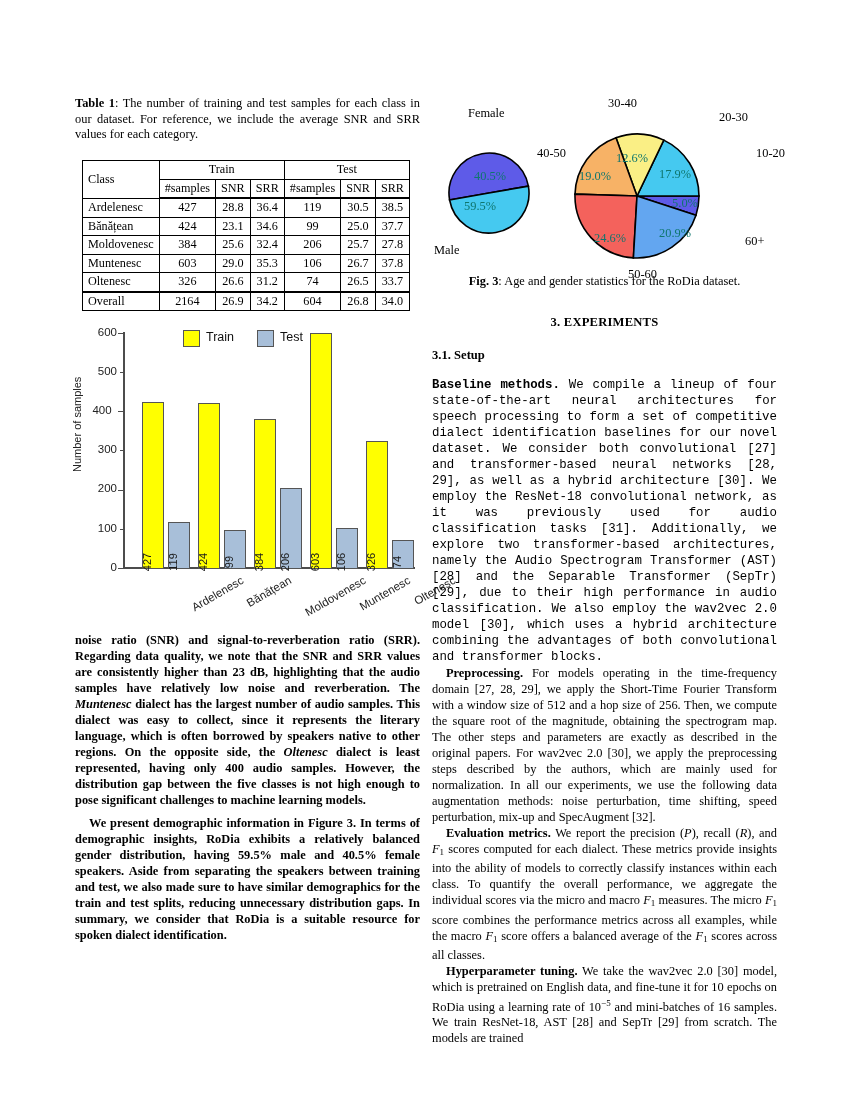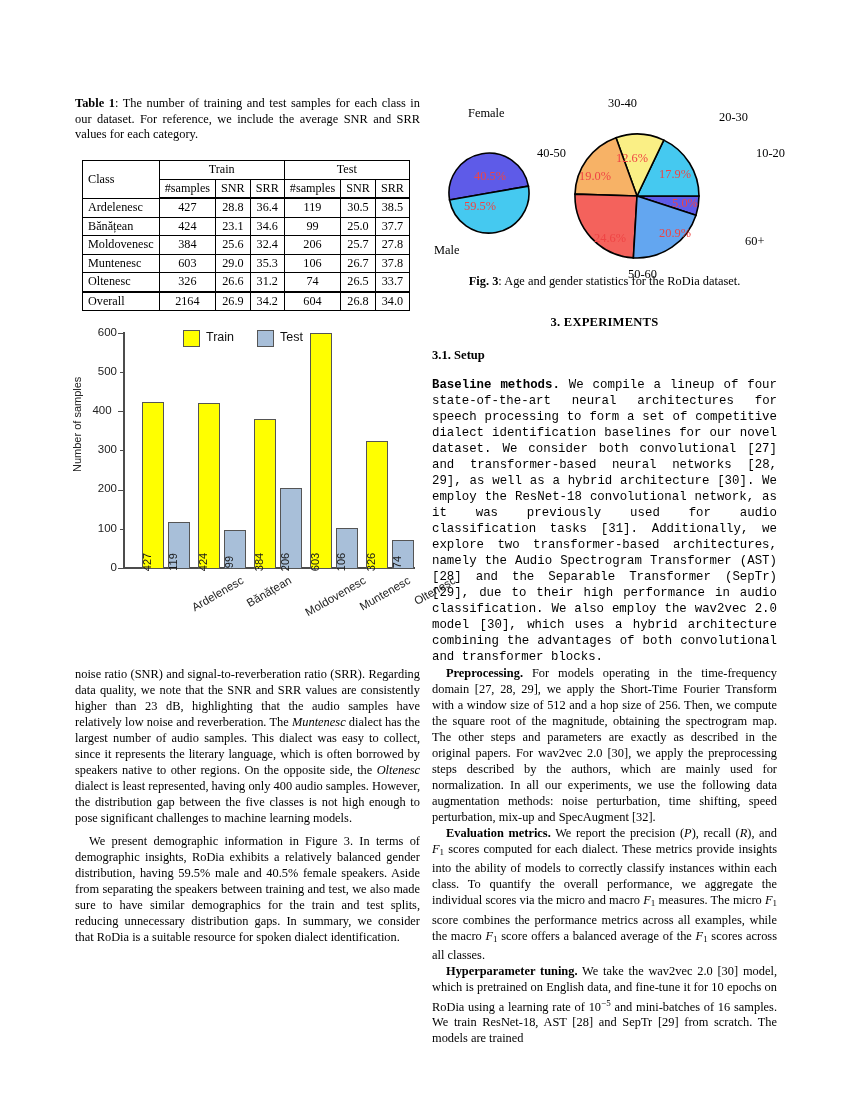--- a/index.html
+++ b/index.html
@@ -148,21 +148,21 @@
     position: absolute;
     font-family: "Liberation Serif", serif;
     font-size: 12.4px;
     color: #000;
     white-space: nowrap;
   }
   .pct {
     position: absolute;
     font-family: "Liberation Serif", serif;
     font-size: 12.4px;
-    color: #ef4444;
+    color: #0f766e;
     white-space: nowrap;
     transform: translate(-50%, -50%);
   }
 </style>
 </head>
 <body>
 
 <div class="page">
 
   <div class="col col-left" style="top:96px;">
@@ -310,21 +310,21 @@
     </div>
 
     <div class="xtick" style="left:107px; top:252px;">Ardelenesc</div>
     <div class="xtick" style="left:163px; top:252px;">Bănățean</div>
     <div class="xtick" style="left:219px; top:252px;">Moldovenesc</div>
     <div class="xtick" style="left:275px; top:252px;">Muntenesc</div>
     <div class="xtick" style="left:331px; top:252px;">Oltenesc</div>
   </div>
 
 
-  <div class="col col-left" style="top:666px;">
+  <div class="col col-left" style="top:632px;font-weight:bold;">
     <p class="body">
       <span>noise ratio (SNR) and signal-to-reverberation ratio (SRR). Regarding data quality, we note that the SNR and SRR values are consistently higher than 23 dB, highlighting that the audio samples have relatively low noise and reverberation. The </span><span class="ital">Muntenesc</span><span> dialect has the largest number of audio samples.  This dialect was easy to collect, since it represents the literary language, which is often borrowed by speakers native to other regions.  On the opposite side, the </span><span class="ital">Oltenesc</span><span> dialect is least represented, having only 400 audio samples.  However, the distribution gap between the five classes is not high enough to pose significant challenges to machine learning models.</span>
     </p>
     <p class="body" style="margin-top:7px;">
       <span>We present demographic information in Figure 3. In terms of demographic insights, RoDia exhibits a relatively balanced gender distribution, having 59.5% male and 40.5% female speakers.  Aside from separating the speakers between training and test, we also made sure to have similar demographics for the train and test splits, reducing unnecessary distribution gaps.  In summary, we consider that RoDia is a suitable resource for spoken dialect identification.</span>
     </p>
   </div>
 
   <div class="piefig">
     <svg width="350" height="190" viewBox="0 0 350 190">

